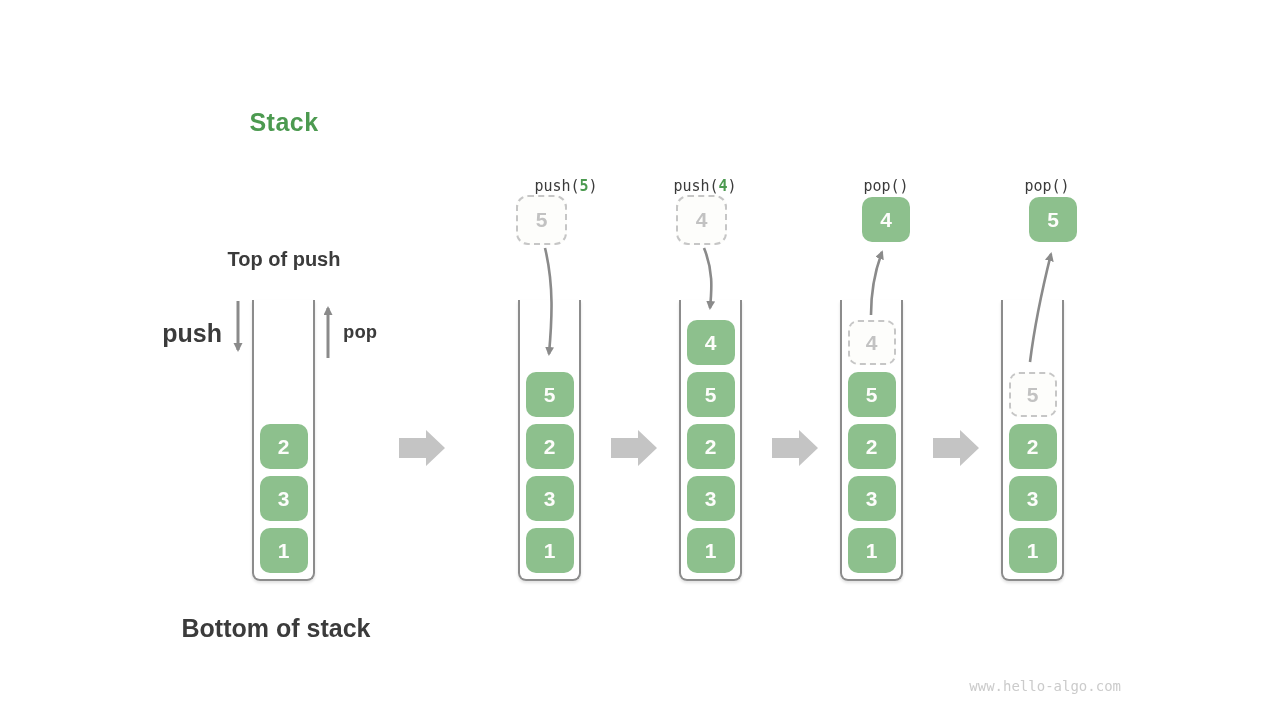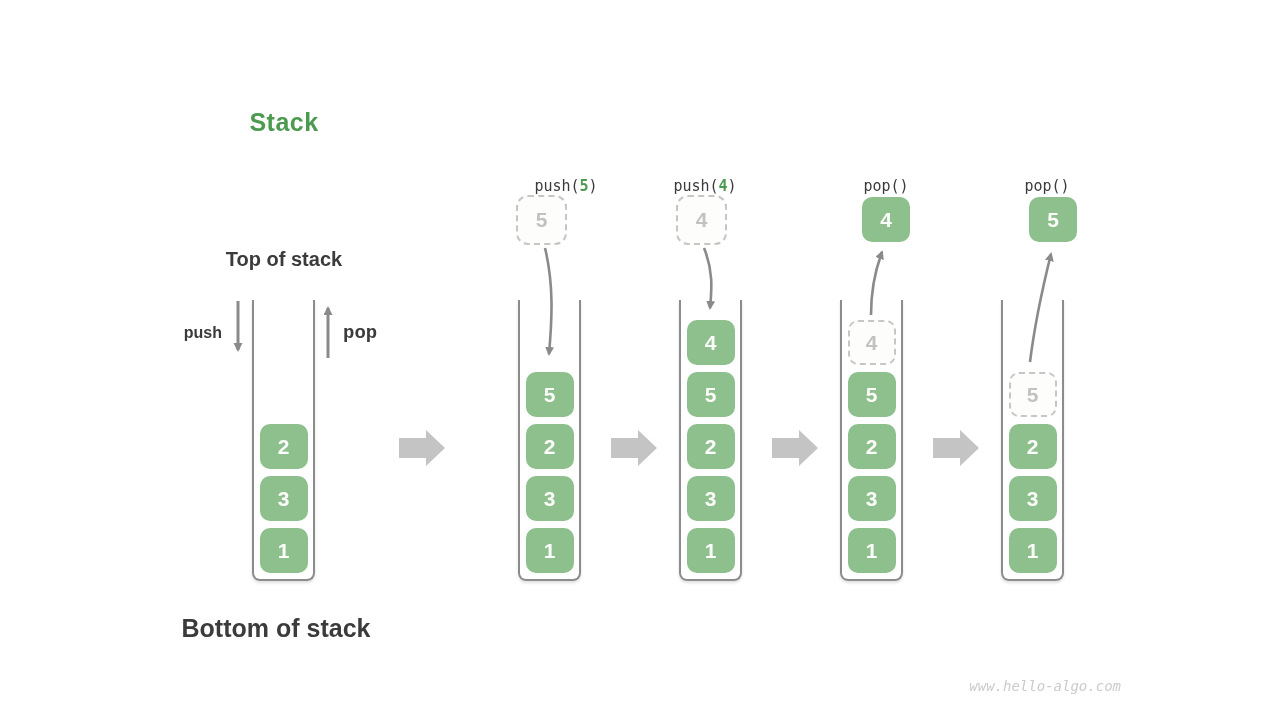--- a/index.html
+++ b/index.html
@@ -20,21 +20,21 @@
     position:relative;width:1165px;height:720px;background:#ffffff;
     font-family:"Liberation Sans", sans-serif;overflow:hidden;
   }
   .title{
     position:absolute;left:284px;top:122px;transform:translate(-50%,-50%);
     font-size:25px;font-weight:bold;color:var(--title-green);letter-spacing:.5px;
   }
   .label{position:absolute;color:var(--text-dark);font-weight:bold;white-space:nowrap;}
   .top-label{left:284px;top:259px;transform:translate(-50%,-50%);font-size:20px;}
   .bottom-label{left:276px;top:628px;transform:translate(-50%,-50%);font-size:25px;}
-  .push-label{left:222px;top:333px;transform:translate(-100%,-50%);font-size:16px;}
+  .push-label{left:222px;top:333px;transform:translate(-100%,-50%);font-size:25px;}
   .pop-label{left:343px;top:333px;transform:translate(0,-50%);font-size:19px;font-family:Liberation Mono, monospace;}
   .op-label{
     position:absolute;top:156px;transform:translate(-50%,-50%);
     font-family:"DejaVu Sans Mono", monospace;font-size:15px;color:var(--text-dark);
     white-space:nowrap;
     margin-top:30px;
   }
   .op-label .arg{color:var(--arg-green);font-weight:bold;}
   .stack{
     position:absolute;top:300px;width:63px;height:281px;box-sizing:border-box;
@@ -68,31 +68,31 @@
     border:2px dashed var(--dashed-border);color:var(--dashed-text);
   }
   .float-box.solid{
     width:48px;height:45px;background:var(--box-green);color:var(--cell-text);
   }
   .overlay{position:absolute;left:0;top:0;width:1280px;height:720px;pointer-events:none;}
   .overlay .flow{stroke:var(--arrow-gray);fill:none;}
   .overlay .block{fill:var(--block-arrow-gray);stroke:none;}
   .watermark{
     position:absolute;right:44px;top:686px;transform:translateY(-50%);
-    font-family:"DejaVu Sans Mono", monospace;font-size:14px;color:var(--watermark-gray);font-style:italic;
+    font-family:"DejaVu Sans Mono", monospace;font-size:14px;color:var(--watermark-gray);
   }
 </style>
 </head>
 <body>
 
 <div class="canvas">
 
   <div class="title">Stack</div>
 
-  <div class="label top-label">Top of stack</div>
+  <div class="label top-label">Top of push</div>
   <div class="label bottom-label">Bottom of stack</div>
   <div class="label push-label">push</div>
   <div class="label pop-label">pop</div>
 
   <div class="op-label" style="left:566px"><span class="fn">push(</span><span class="arg">5</span><span class="fn">)</span></div>
   <div class="op-label" style="left:705px"><span class="fn">push(</span><span class="arg">4</span><span class="fn">)</span></div>
   <div class="op-label" style="left:886px"><span class="fn">pop()</span></div>
   <div class="op-label" style="left:1047px"><span class="fn">pop()</span></div>
 
   <div class="float-box dashed" style="left:516px;top:195px">5</div>

